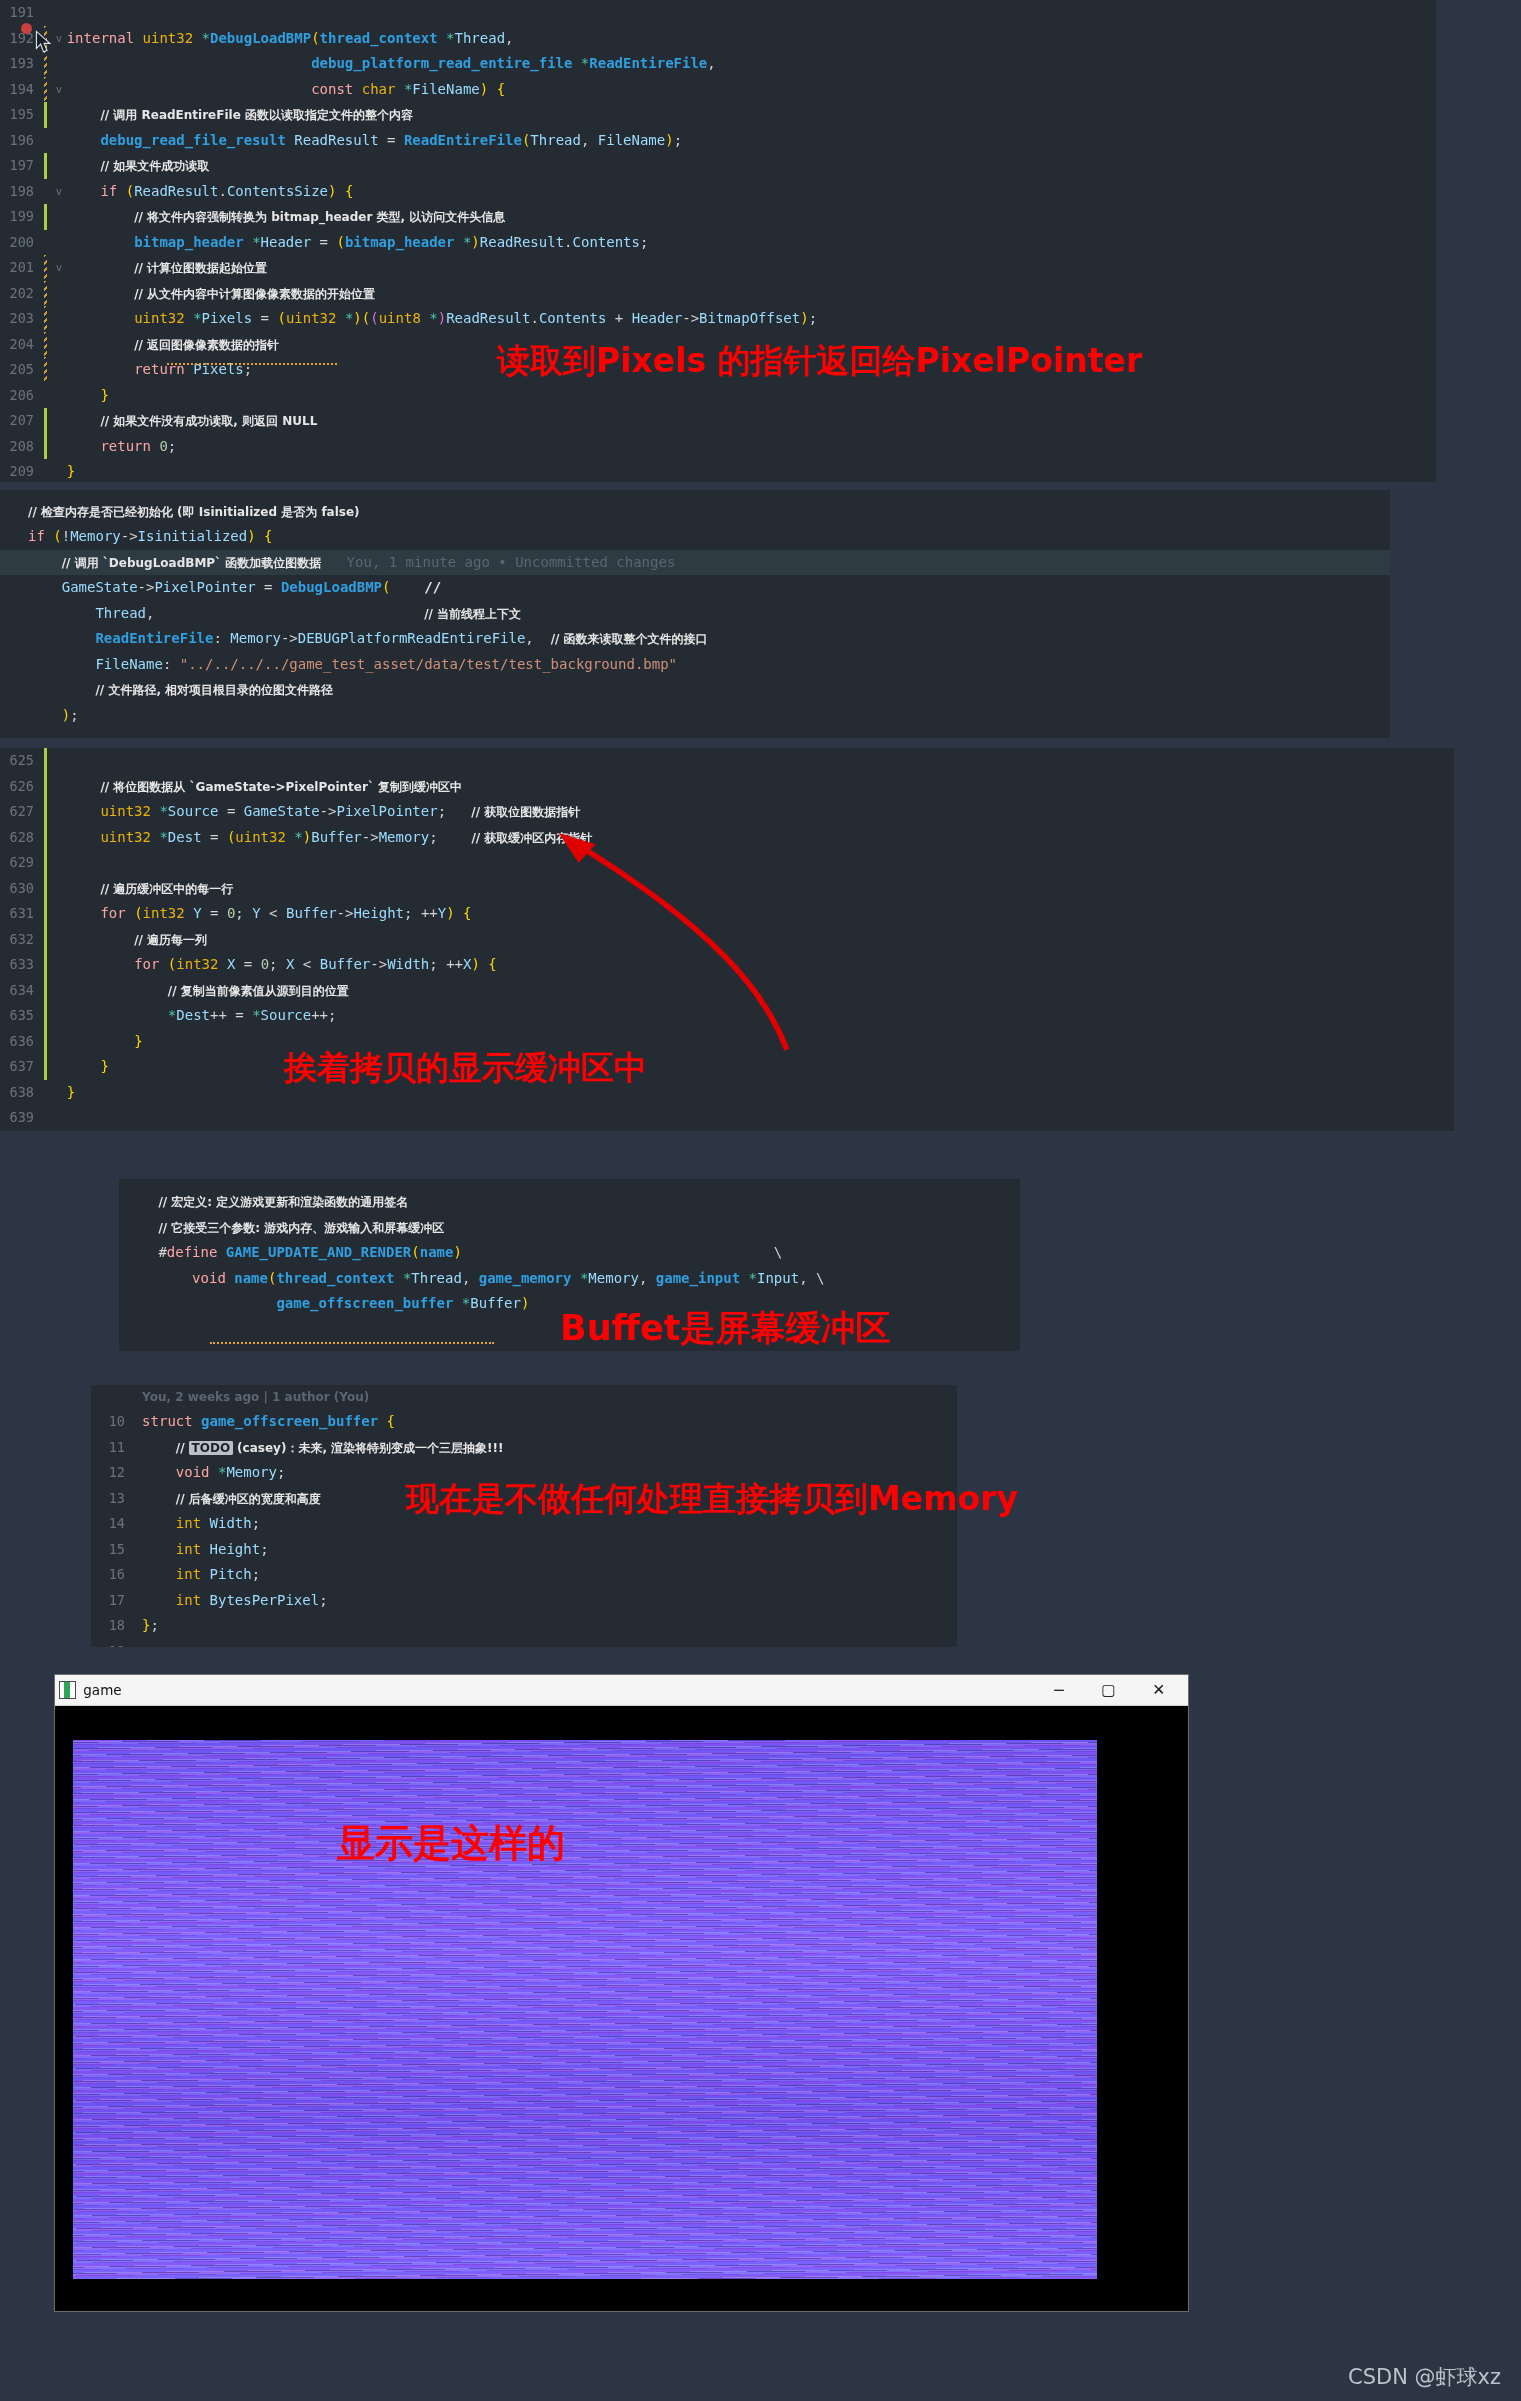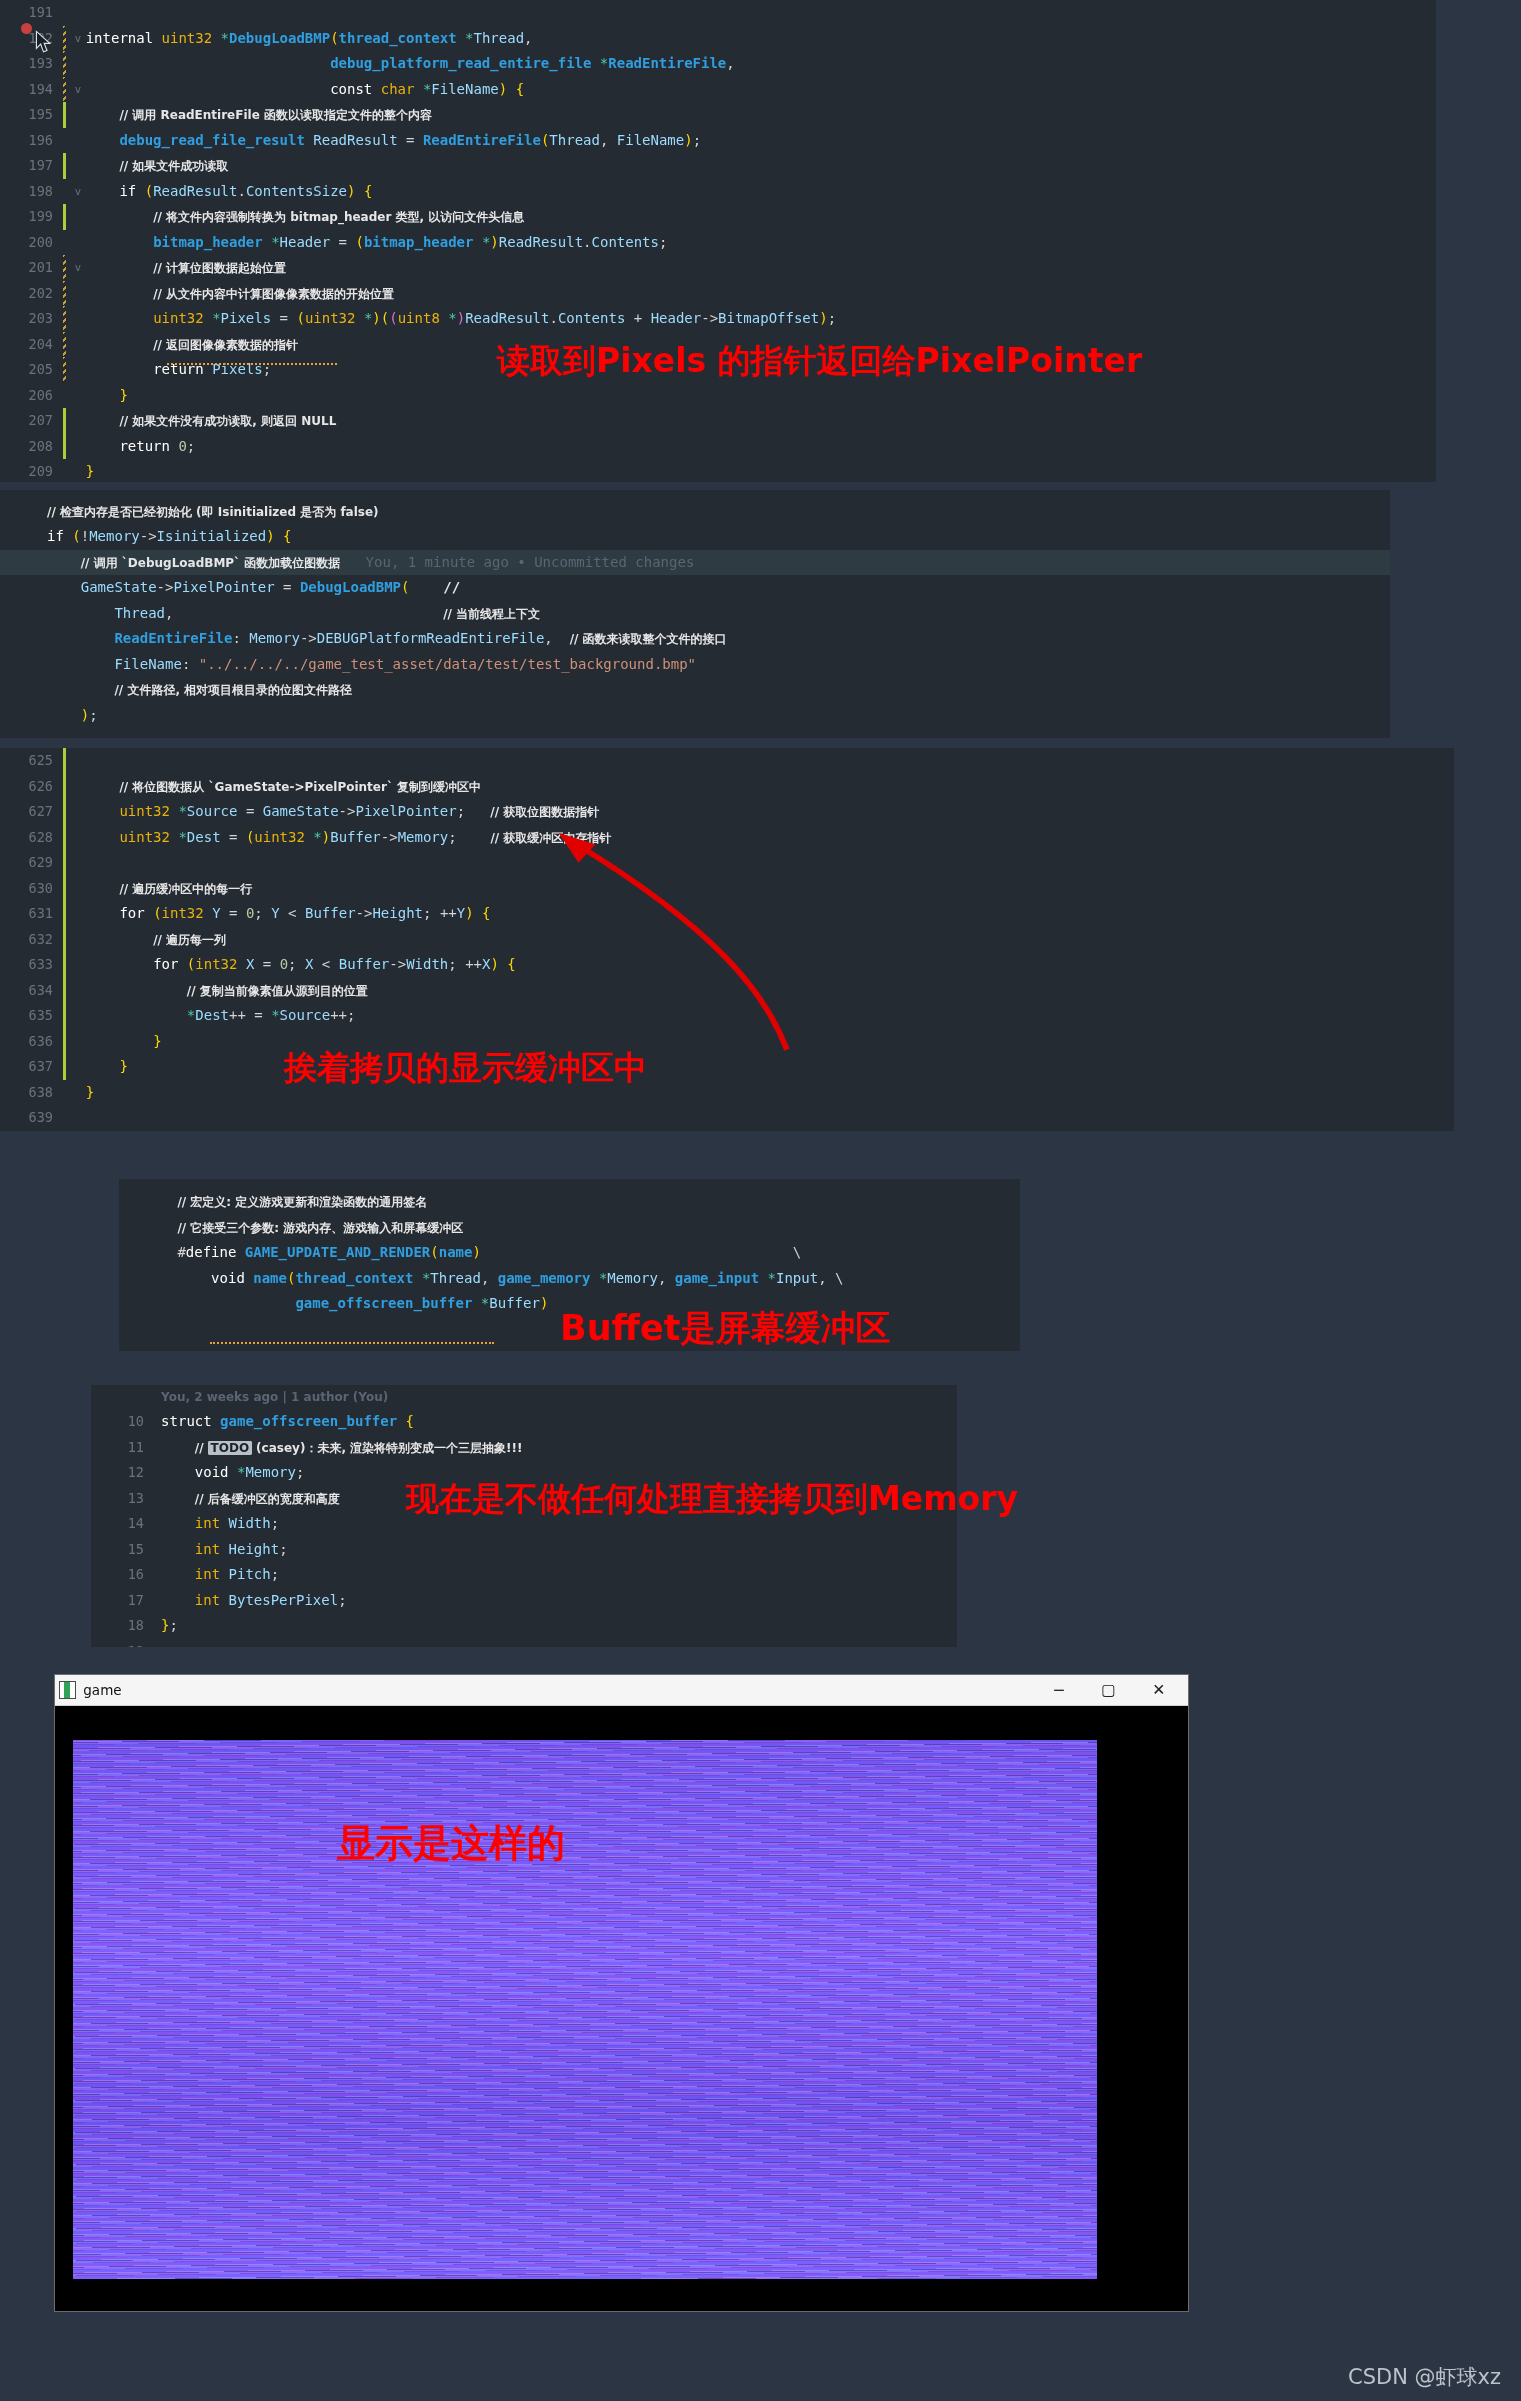--- a/index.html
+++ b/index.html
@@ -19,21 +19,21 @@
     background: #252b33;
     overflow: hidden;
   }
   .code {
     font-family: "DejaVu Sans Mono", "Liberation Mono", monospace;
     font-size: 14px;
     line-height: 25.5px;
     white-space: pre;
     color: #c5cdd6;
   }
-  .row { display: flex; align-items: flex-start; height: 25.5px; padding-left: 19px; }
+  .row { display: flex; align-items: flex-start; height: 25.5px; }
   .ln {
     width: 44px;
     min-width: 44px;
     text-align: right;
     padding-right: 10px;
     color: #6a737d;
     font-size: 13.5px;
     line-height: 25.5px;
     user-select: none;
   }
@@ -43,21 +43,21 @@
   .gut.mod   { background: #a9cf3a; width:2.8px; min-width:2.8px; margin-right:4.3px;}
   .gut.stripe{
     width:2.8px; min-width:2.8px; margin-right:4.3px;
     background: repeating-linear-gradient(135deg,#c8a032 0 2.1px,transparent 2.1px 5px);
   }
   .gut.none  { width:2.8px; min-width:2.8px; margin-right:4.3px; background:transparent;}
   .fold { width: 15.6px; min-width:15.6px; color:#69717c; font-size:10.6px; line-height:25.5px; text-align:center;}
   .txt { flex: 1; line-height: 25.5px; }
 
   
-  .kw    { color:#ffffff;margin-top:34px; }          
+  .kw    { color:#fca5a5;margin-top:34px; }          
   .typ   { color:#eab308; }          
   .typb  { color:#2f9fe0; font-weight:bold;} 
   .var   { color:#9cdcfe; }
   .cmt   { color:#e6e6e6; font-weight:bold; }
   .num   { color:#b5cea8; }
   .str   { color:#ce9178; }
   .punc  { color:#d4d4d4; }
   .par1  { color:#ffd700; }
   .par2  { color:#da70d6; }
   .tealv { color:#4ec9b0; }

